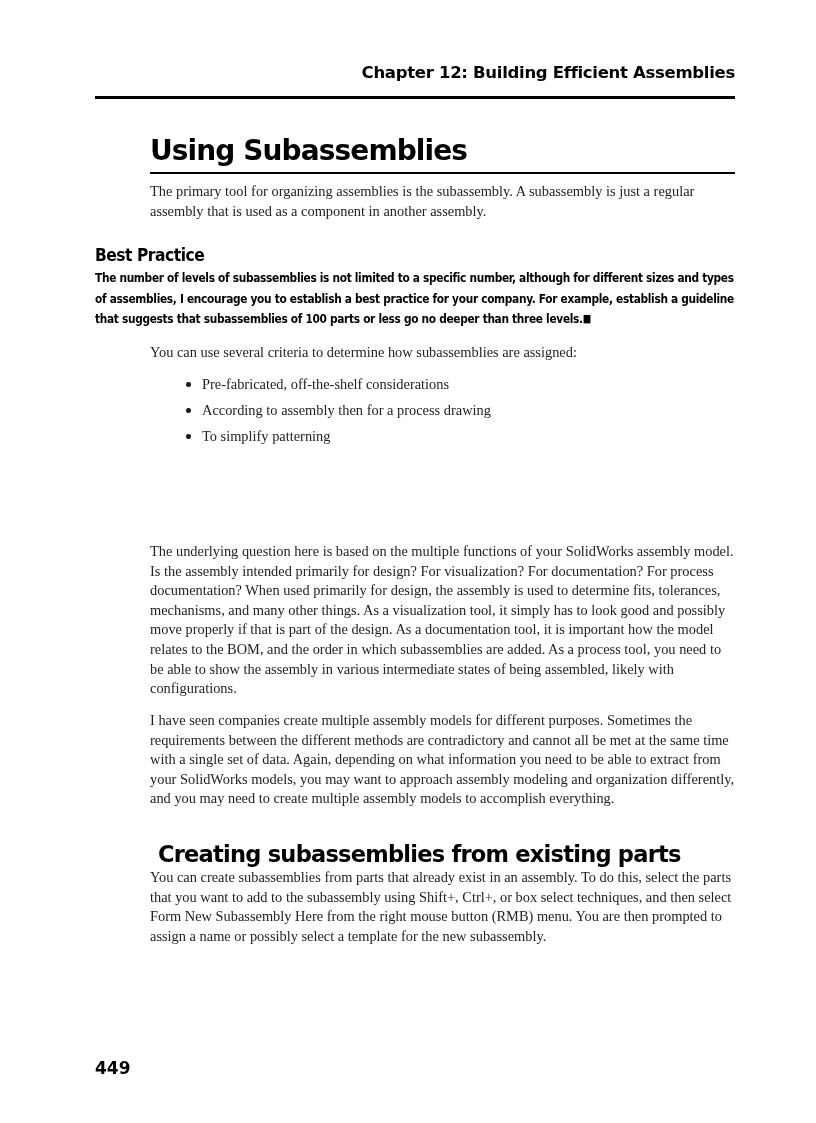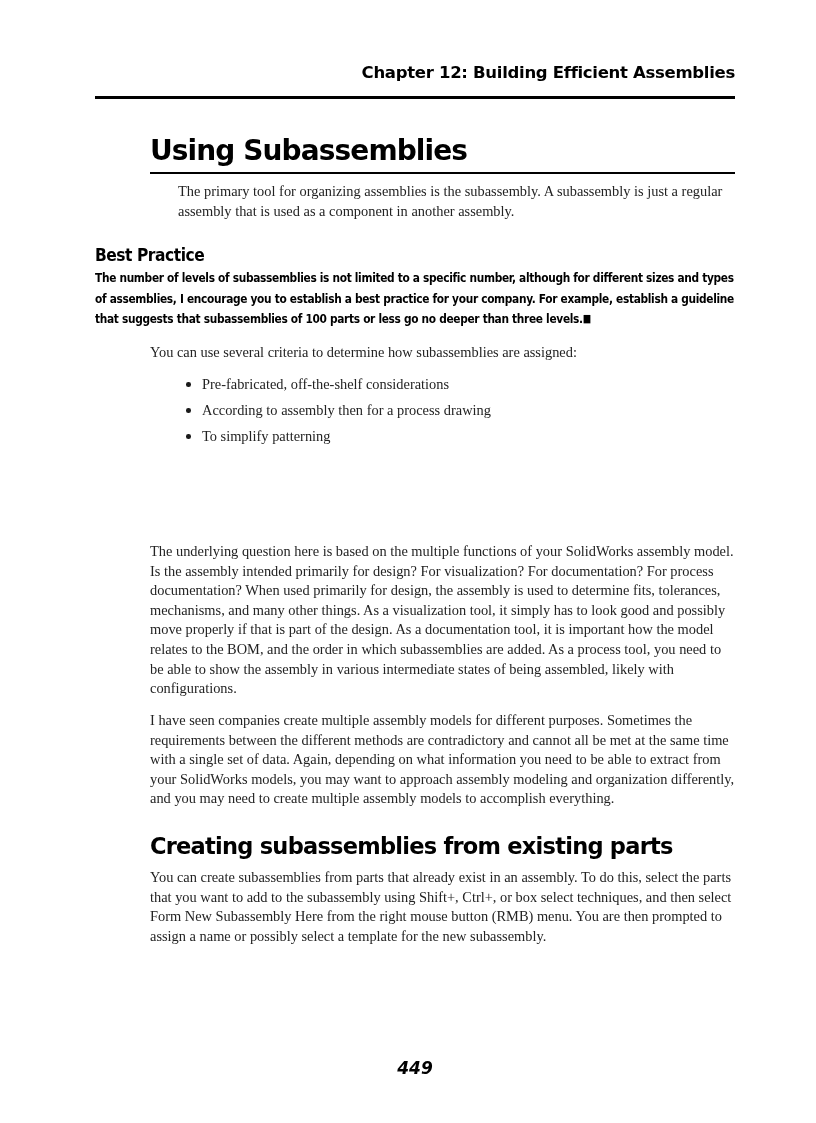--- a/index.html
+++ b/index.html
@@ -145,52 +145,51 @@
   
   .h2 {
     position: absolute;
     left: 150px;
     width: 585px;
     font-family: "DejaVu Sans", "Liberation Sans", sans-serif;
     font-weight: bold;
     font-size: 22.5px;
     letter-spacing: -0.75px;
     color: #000000;
-    margin: 0;
+    margin: 8px;
     line-height: 1.1;
   }
 
   
   .folio {
     position: absolute;
     left: 95px;
     width: 640px;
-    text-align: center;
+    text-align: left;
     font-family: "DejaVu Sans", "Liberation Sans", sans-serif;
     font-weight: bold;
     font-size: 17px;
     color: #000000;
-    font-style: italic;
   }
 </style>
 </head>
 <body>
 
 <div class="page">
 
   <div class="running-header">Chapter 12: Building Efficient Assemblies</div>
 
   <div class="header-rule"></div>
 
   <div class="h1-wrap">
     <h1 class="h1">Using Subassemblies</h1>
     <div class="h1-rule"></div>
   </div>
 
-  <div class="body-col" style="top:182px;margin-left:28px;">
+  <div class="body-col" style="top:182px;">
     <p class="body">The primary tool for organizing assemblies is the subassembly. A subassembly is just a regular assembly that is used as a component in another assembly.</p>
   </div>
 
   <div class="bp-block" style="top:245px;">
     <p class="bp-title">Best Practice</p>
     <p class="bp-text"><span>The number of levels of subassemblies is not limited to a specific number, although for different sizes and types of assemblies, I encourage you to establish a best practice for your company. For example, establish a guideline that suggests that subassemblies of 100 parts or less go no deeper than three levels.</span><span class="bp-end">■</span></p>
   </div>
 
   <div class="body-col" style="top:343px;">
     <p class="body">You can use several criteria to determine how subassemblies are assigned:</p>

